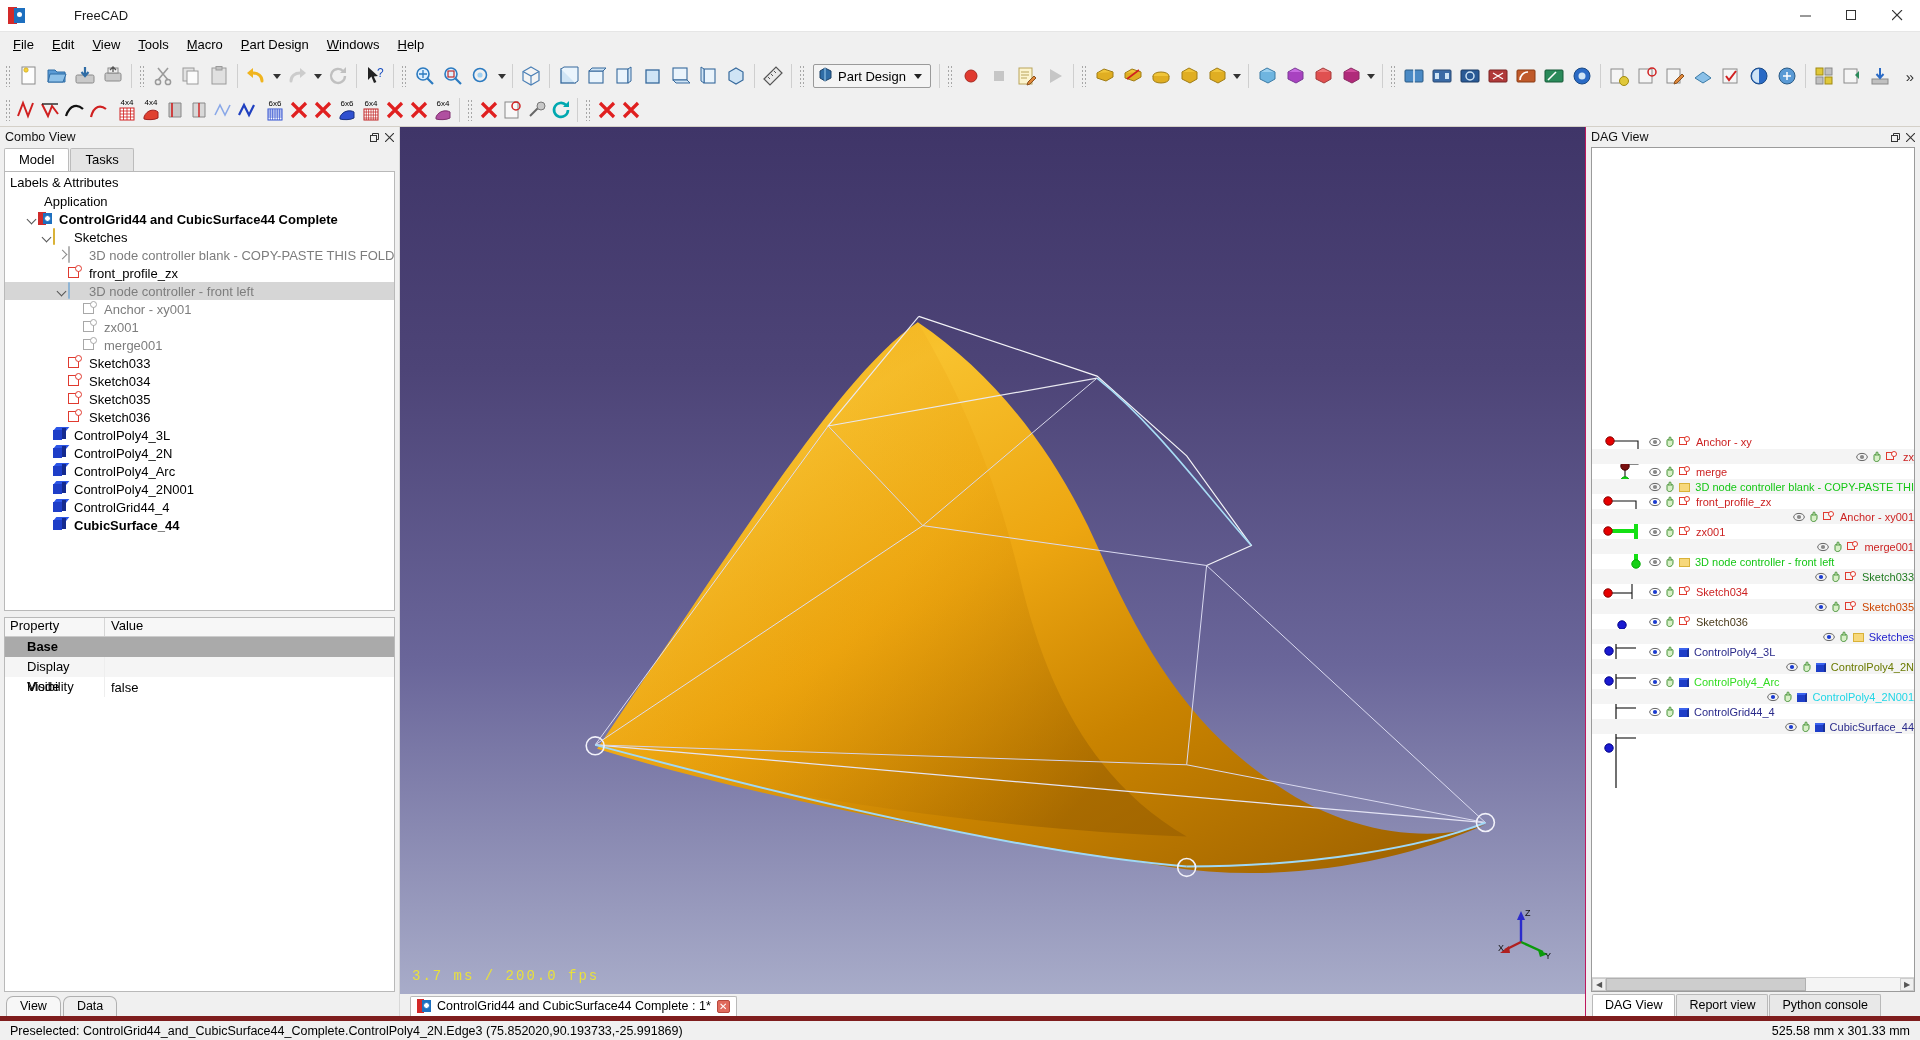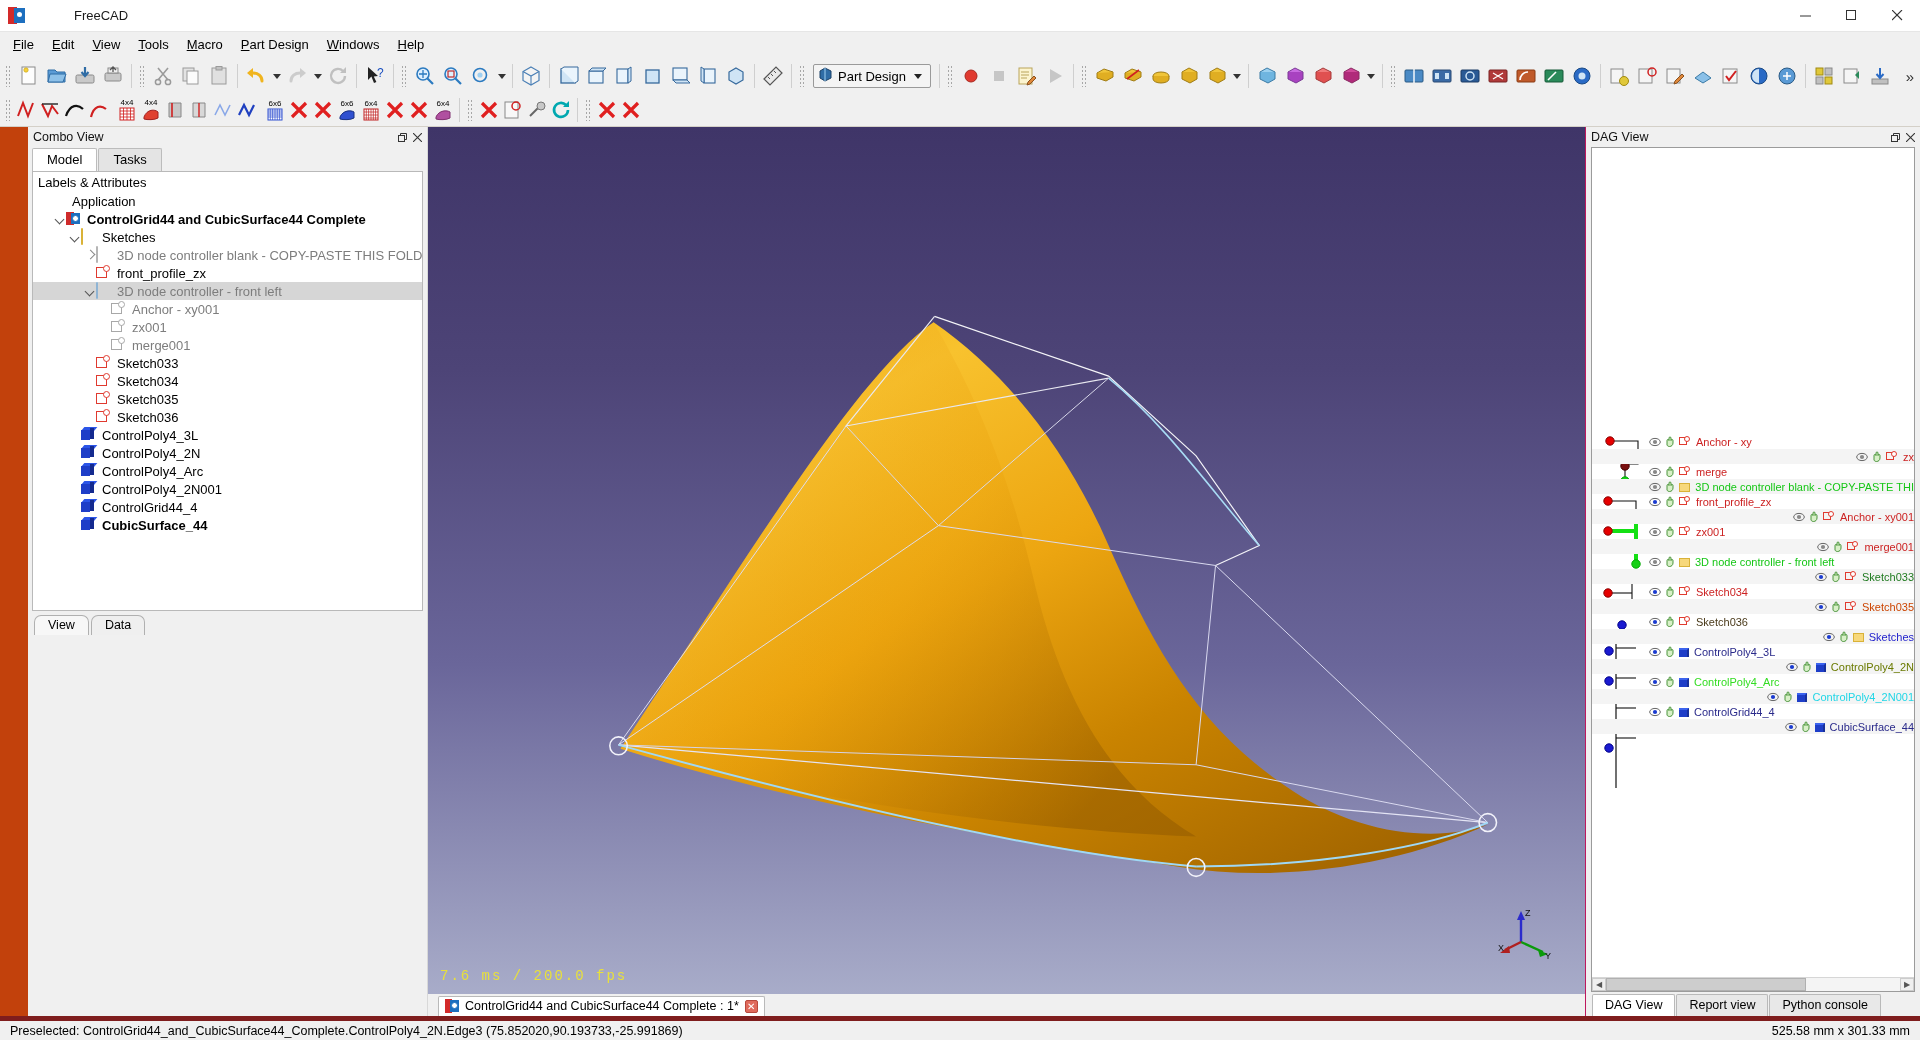--- a/index.html
+++ b/index.html
@@ -55,21 +55,21 @@
                     border-top:5px solid #333; }
   .wb-select { height:24px; min-width:108px; border:1px solid #9a9a9a; background:#f4f4f4;
                display:flex; align-items:center; padding:0 4px; margin:0 4px; font-size:13px;
                border-radius:2px; }
   .wb-select .lbl { margin-left:5px; flex:1; }
   .wb-select .cv { border-left:4px solid transparent; border-right:4px solid transparent;
                    border-top:5px solid #222; margin-left:8px; margin-right:4px;}
   .chev-right { margin-left:auto; padding-right:6px; font-size:15px; color:#333; }
 
   
-  .main { flex: 1 1 auto; display:flex; min-height:0; background:#c2410c;padding-left:28px; }
+  .main { flex: 1 1 auto; display:flex; min-height:0; background:#c4b5fd; }
 
   
   .dock { display:flex; flex-direction:column; background:#f0f0f0; }
   .dock-title { height:20px; display:flex; align-items:center; padding:0 2px 0 5px;
                 font-size:12.5px; color:#111; background:#f0f0f0; }
   .dock-title .dt-text { flex:1; }
   .dock-btn { width:15px; height:15px; display:flex; align-items:center; justify-content:center;
               font-size:11px; color:#333; }
 
   
@@ -878,20 +878,40 @@
             </div>
             <div class="tree-row">
               <span style="display:inline-block;width:34px;flex:0 0 auto"></span>
               <span class="tw"></span>
               <span class="ti"><span class="ico-solid"><span class="f2"></span><span class="f3"></span><span class="f1"></span></span></span>
               <span class="tlabel bold">CubicSurface_44</span>
             </div>
           </div>
       </div>
 
+      <div class="prop-wrap">
+        <div class="prop-head">
+          <div class="c1">Property</div>
+          <div class="c2">Value</div>
+        </div>
+        <div id="prop-rows">
+            <div class="prop-row group">
+              <div class="c1">Base</div>
+              <div class="c2"></div>
+            </div>
+            <div class="prop-row alt">
+              <div class="c1 indent">Display Mode</div>
+              <div class="c2"></div>
+            </div>
+            <div class="prop-row">
+              <div class="c1 indent">Visibility</div>
+              <div class="c2">false</div>
+            </div>
+          </div>
+      </div>
 
       <div class="vd-tabs">
         <div class="vd-tab active">View</div>
         <div class="vd-tab">Data</div>
       </div>
     </div>
 
     <div class="viewport-col">
       <div class="viewport">
         <svg width="100%" height="100%" viewBox="0 0 1190 870" preserveAspectRatio="none" style="position:absolute;left:0;top:0;">
@@ -932,21 +952,21 @@
 
           <path d="M196 620 C 420 680 640 730 790 742" fill="none" stroke="#9fd8f5" stroke-width="2"></path>
           <path d="M790 742 C 920 742 1030 722 1090 698" fill="none" stroke="#9fd8f5" stroke-width="2"></path>
           <path d="M700 252 C 760 300 810 370 855 420" fill="none" stroke="#a8dcf5" stroke-width="1.6"></path>
 
           <circle cx="196" cy="621" r="9" fill="none" stroke="#f2f2fa" stroke-width="1.6"></circle>
           <circle cx="790" cy="743" r="9" fill="none" stroke="#f2f2fa" stroke-width="1.6"></circle>
           <circle cx="1090" cy="698" r="9" fill="none" stroke="#f2f2fa" stroke-width="1.6"></circle>
         </svg>
 
-        <div class="fps">7.6 ms / 200.0 fps</div>
+        <div class="fps">3.7 ms / 200.0 fps</div>
 
         <div class="axis-ind">
           <svg width="60" height="60" viewBox="0 0 60 60">
             <line x1="26" y1="36" x2="26" y2="10" stroke="#2b2bcc" stroke-width="2.4"></line>
             <polygon points="26,5 22,14 30,14" fill="#2b2bcc"></polygon>
             <text x="30" y="10" font-size="9" fill="#111" font-family="Liberation Sans">Z</text>
             <line x1="26" y1="36" x2="48" y2="46" stroke="#0a9a0a" stroke-width="2.4"></line>
             <polygon points="53,48 43,44 45,51" fill="#0a9a0a"></polygon>
             <text x="50" y="53" font-size="9" fill="#111" font-family="Liberation Sans">Y</text>
             <line x1="26" y1="36" x2="10" y2="44" stroke="#b02020" stroke-width="2.4"></line>

